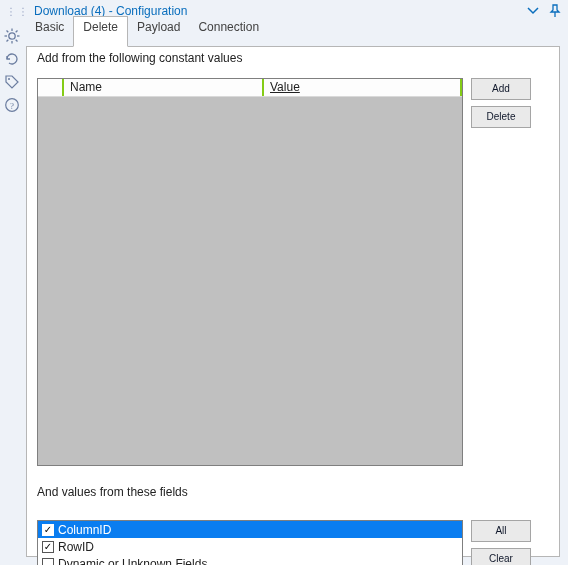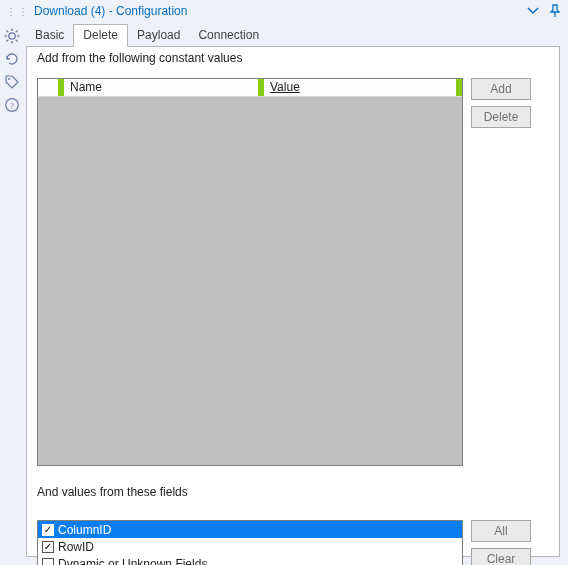--- a/index.html
+++ b/index.html
@@ -39,21 +39,21 @@
     flex: 1;
     padding: 2px 8px 8px 2px;
   }
   .tabstrip {
     display: flex;
     align-items: flex-end;
     height: 22px;
     position: relative;
   }
   .tab {
-    padding: 3px 9px 4px 9px;
+    padding: 3px 9px 12px 9px;
     font-size: 12px;
     color: #424242;
     position: relative;
     cursor: default;
   }
   .tab.active {
     background: #ffffff;
     border: 1px solid #b6b6b6;
     border-bottom: 1px solid #ffffff;
     margin-bottom: -1px;
@@ -73,36 +73,36 @@
     background: #c0c0c0;
     width: 426px; height: 388px;
   }
   .thead {
     display: flex; height: 18px;
     background: #fdfdfd;
     border-bottom: 1px solid #d9d9d9;
     font-size: 12px;
   }
   .thead .cell {
-    border-right: 6px solid #84cc16;
+    border-right: 2px solid #84cc16;
     padding: 1px 6px;
   }
   .cell.selector { width: 26px; }
   .cell.name { width: 200px; }
   .cell.value { flex: 1; text-decoration: underline; }
 
   .btncol { display: flex; flex-direction: column; gap: 6px; }
   .wbtn {
     width: 60px; height: 22px;
     background: #eaeaea;
     border: 1px solid #a5a5a5;
-    font-size: 12px;
+    font-size: 10px;
     text-align: center;
     line-height: 20px;
-    color: #737373;
+    color: #0f172a;
     cursor: default;
   }
 
   .section2-label { margin-top: 10px; margin-bottom: 12px; font-size: 12px; }
   .bottom-row { display: flex; gap: 8px; }
   .fields-box {
     width: 426px; height: 59px;
     border: 1px solid #7f7f7f;
     background: #ffffff;
     overflow: hidden;

